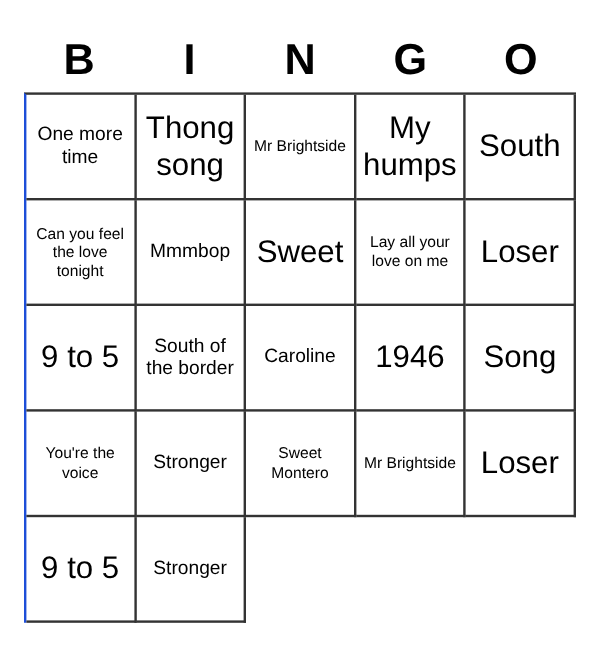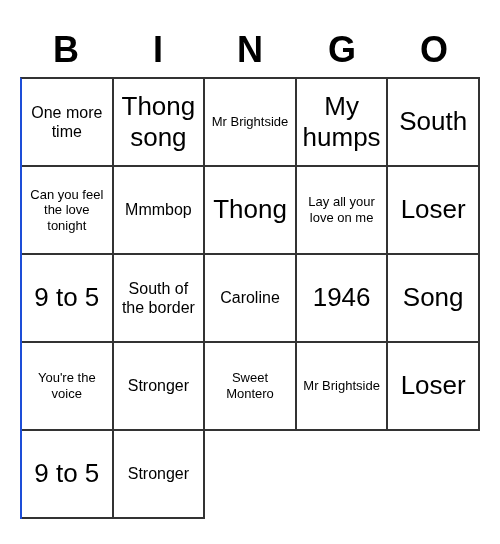--- a/index.html
+++ b/index.html
@@ -69,21 +69,21 @@
       <div class="bingo-header-cell">O</div>
     </div>
   <div class="bingo-grid">
   <div class="bingo-cell medium-text">One more time</div>
       <div class="bingo-cell large-text">Thong song</div>
       <div class="bingo-cell small-text">Mr Brightside</div>
       <div class="bingo-cell large-text">My humps</div>
       <div class="bingo-cell large-text">South</div>
       <div class="bingo-cell small-text">Can you feel the love tonight</div>
       <div class="bingo-cell medium-text">Mmmbop</div>
-      <div class="bingo-cell large-text">Thong</div>
+      <div class="bingo-cell large-text">Sweet</div>
       <div class="bingo-cell small-text">Lay all your love on me</div>
       <div class="bingo-cell large-text">Loser</div>
       <div class="bingo-cell large-text">9 to 5</div>
       <div class="bingo-cell medium-text">South of the border</div>
       <div class="bingo-cell medium-text">Caroline</div>
       <div class="bingo-cell large-text">1946</div>
       <div class="bingo-cell large-text">Song</div>
       <div class="bingo-cell small-text">You're the voice</div>
       <div class="bingo-cell medium-text">Stronger</div>
       <div class="bingo-cell small-text">Sweet Montero</div>

